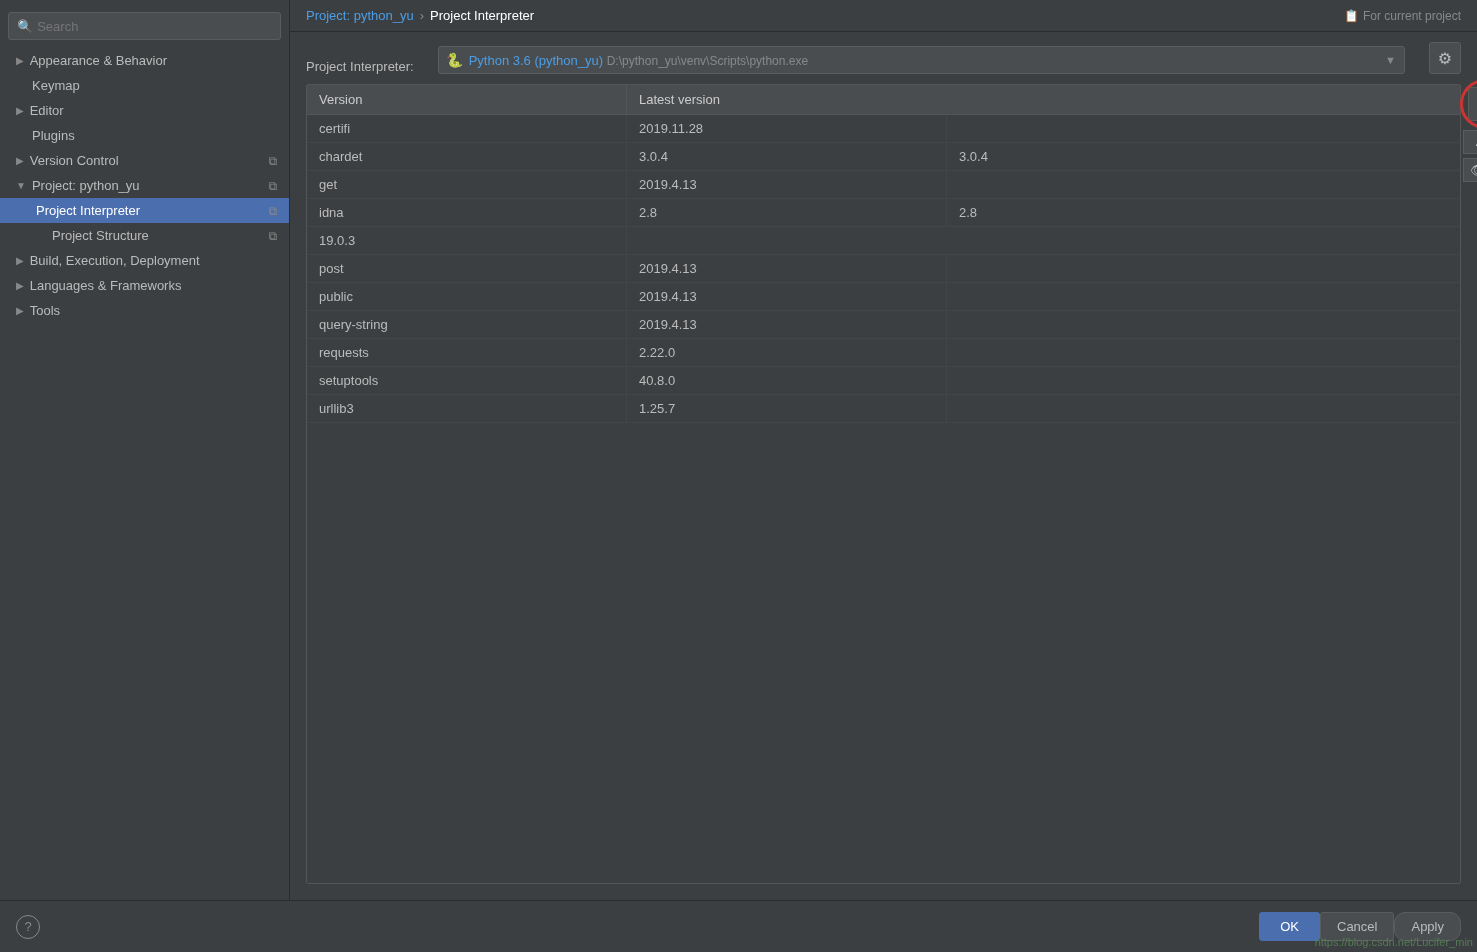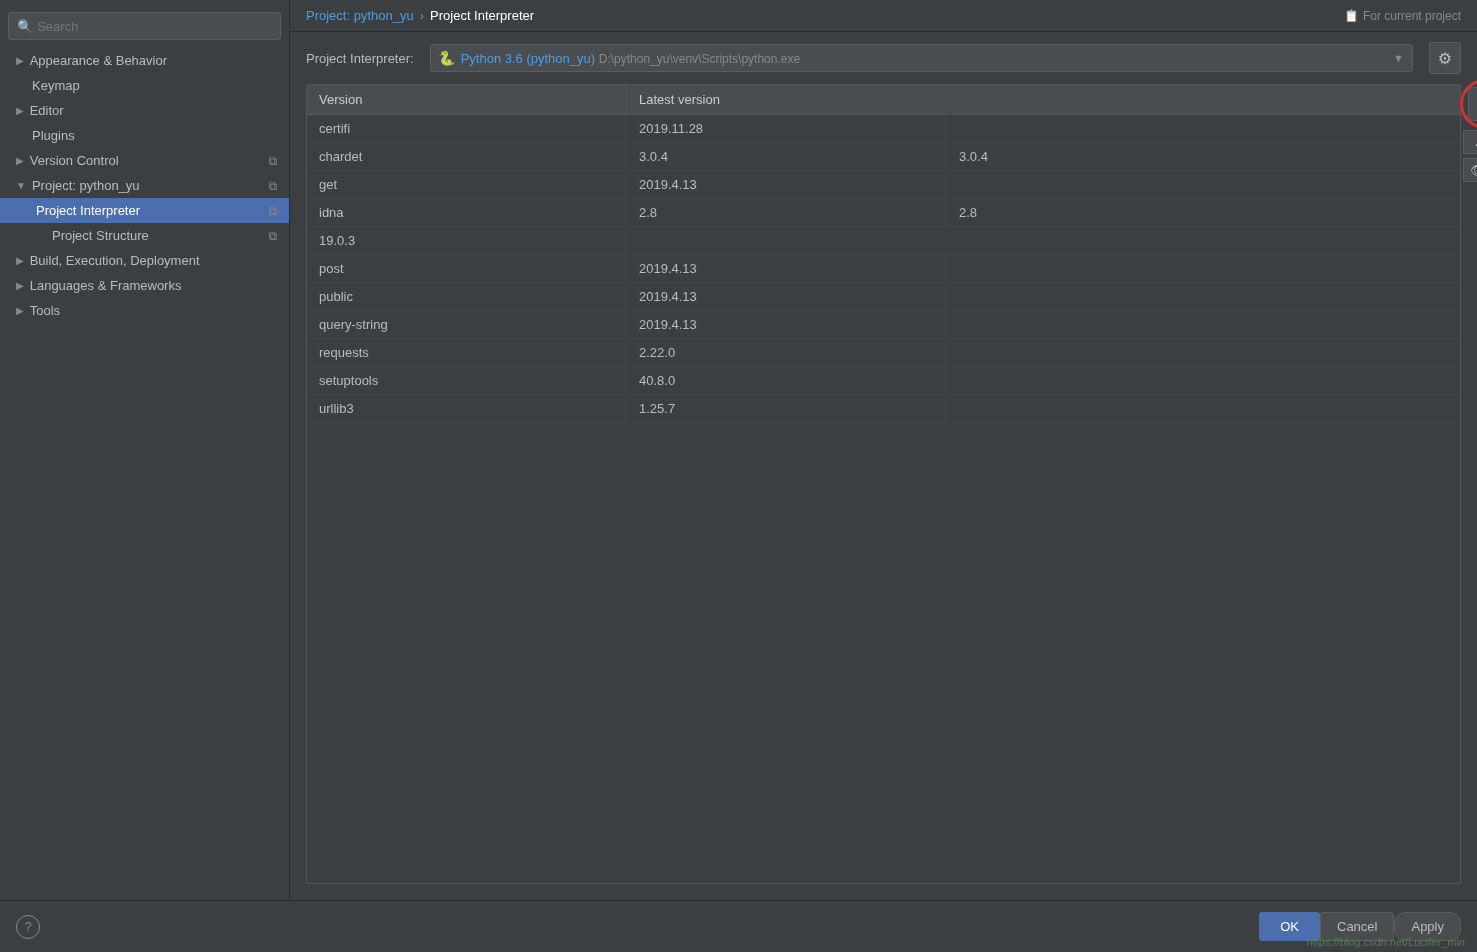--- a/index.html
+++ b/index.html
@@ -112,23 +112,23 @@
       margin-left: auto;
       font-size: 12px;
       color: #888;
       display: flex;
       align-items: center;
       gap: 4px;
     }
 
     .interpreter-row {
       display: flex;
-      align-items: center;
+      align-items: flex-end;
       padding: 10px 16px;
-      gap: 16px;
+      gap: 24px;
       background: #3c3f41;
     }
 
     .interpreter-label {
       font-size: 13px;
       color: #bbbbbb;
       white-space: nowrap;
     }
 
     .interpreter-dropdown {
@@ -317,21 +317,21 @@
       border: 1px solid #5c5c5c;
       border-radius: 11px;
       padding: 6px 16px;
       font-size: 13px;
       cursor: pointer;
     }
 
     .watermark {
       position: absolute;
       bottom: 4px;
-      right: 12px;
+      right: 4px;
       font-size: 11px;
       color: #5a8a5a;
       opacity: 0.8;
     }
   </style>
 </head>
 <body>
 
 <div class="main-container">
 

